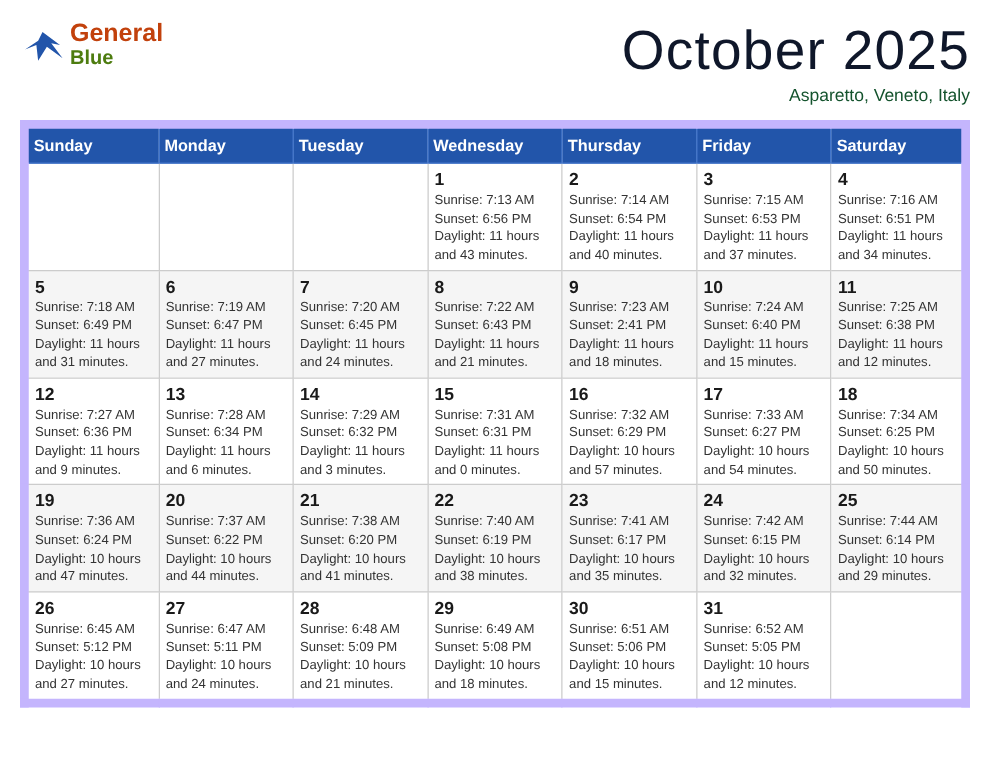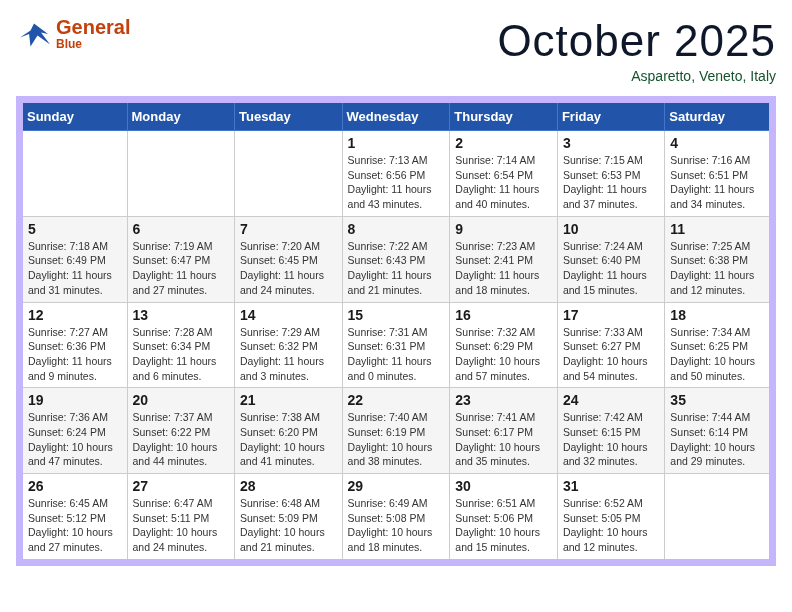--- a/index.html
+++ b/index.html
@@ -82,21 +82,21 @@
 </head>
 <body>
 
 <div class="header-section">
   <div class="logo-wrapper">
     <svg class="logo-bird" viewBox="0 0 50 40" xmlns="http://www.w3.org/2000/svg">
       <polygon points="25,5 45,20 35,18 48,35 30,22 20,38 18,20 5,25 20,15" fill="#2255aa"></polygon>
     </svg>
     <div style="display:flex;flex-direction:column;line-height:1.1;">
       <span style="font-size:20px;font-weight:bold;color:#c2410c;">General</span>
-      <span style="font-size:12px;font-weight:bold;color:#c2410c;">Blue</span>
+      <span style="font-size:16px;font-weight:bold;color:#4d7c0f;">Blue</span>
     </div>
   </div>
   <div class="title-section">
     <div class="month-title">October 2025</div>
     <div class="subtitle">Asparetto, Veneto, Italy</div>
   </div>
 </div>
 
 <table class="calendar">
   <thead>
@@ -259,21 +259,21 @@
 Sunset: 6:17 PM
 Daylight: 10 hours and 35 minutes.</div>
         </td>
         <td>
           <div class="day-number">24</div>
           <div class="day-info" style="white-space: pre-line;">Sunrise: 7:42 AM
 Sunset: 6:15 PM
 Daylight: 10 hours and 32 minutes.</div>
         </td>
         <td>
-          <div class="day-number">35</div>
+          <div class="day-number">25</div>
           <div class="day-info" style="white-space: pre-line;">Sunrise: 7:44 AM
 Sunset: 6:14 PM
 Daylight: 10 hours and 29 minutes.</div>
         </td>
       </tr>
       <tr>
         <td>
           <div class="day-number">26</div>
           <div class="day-info" style="white-space: pre-line;">Sunrise: 6:45 AM
 Sunset: 5:12 PM

